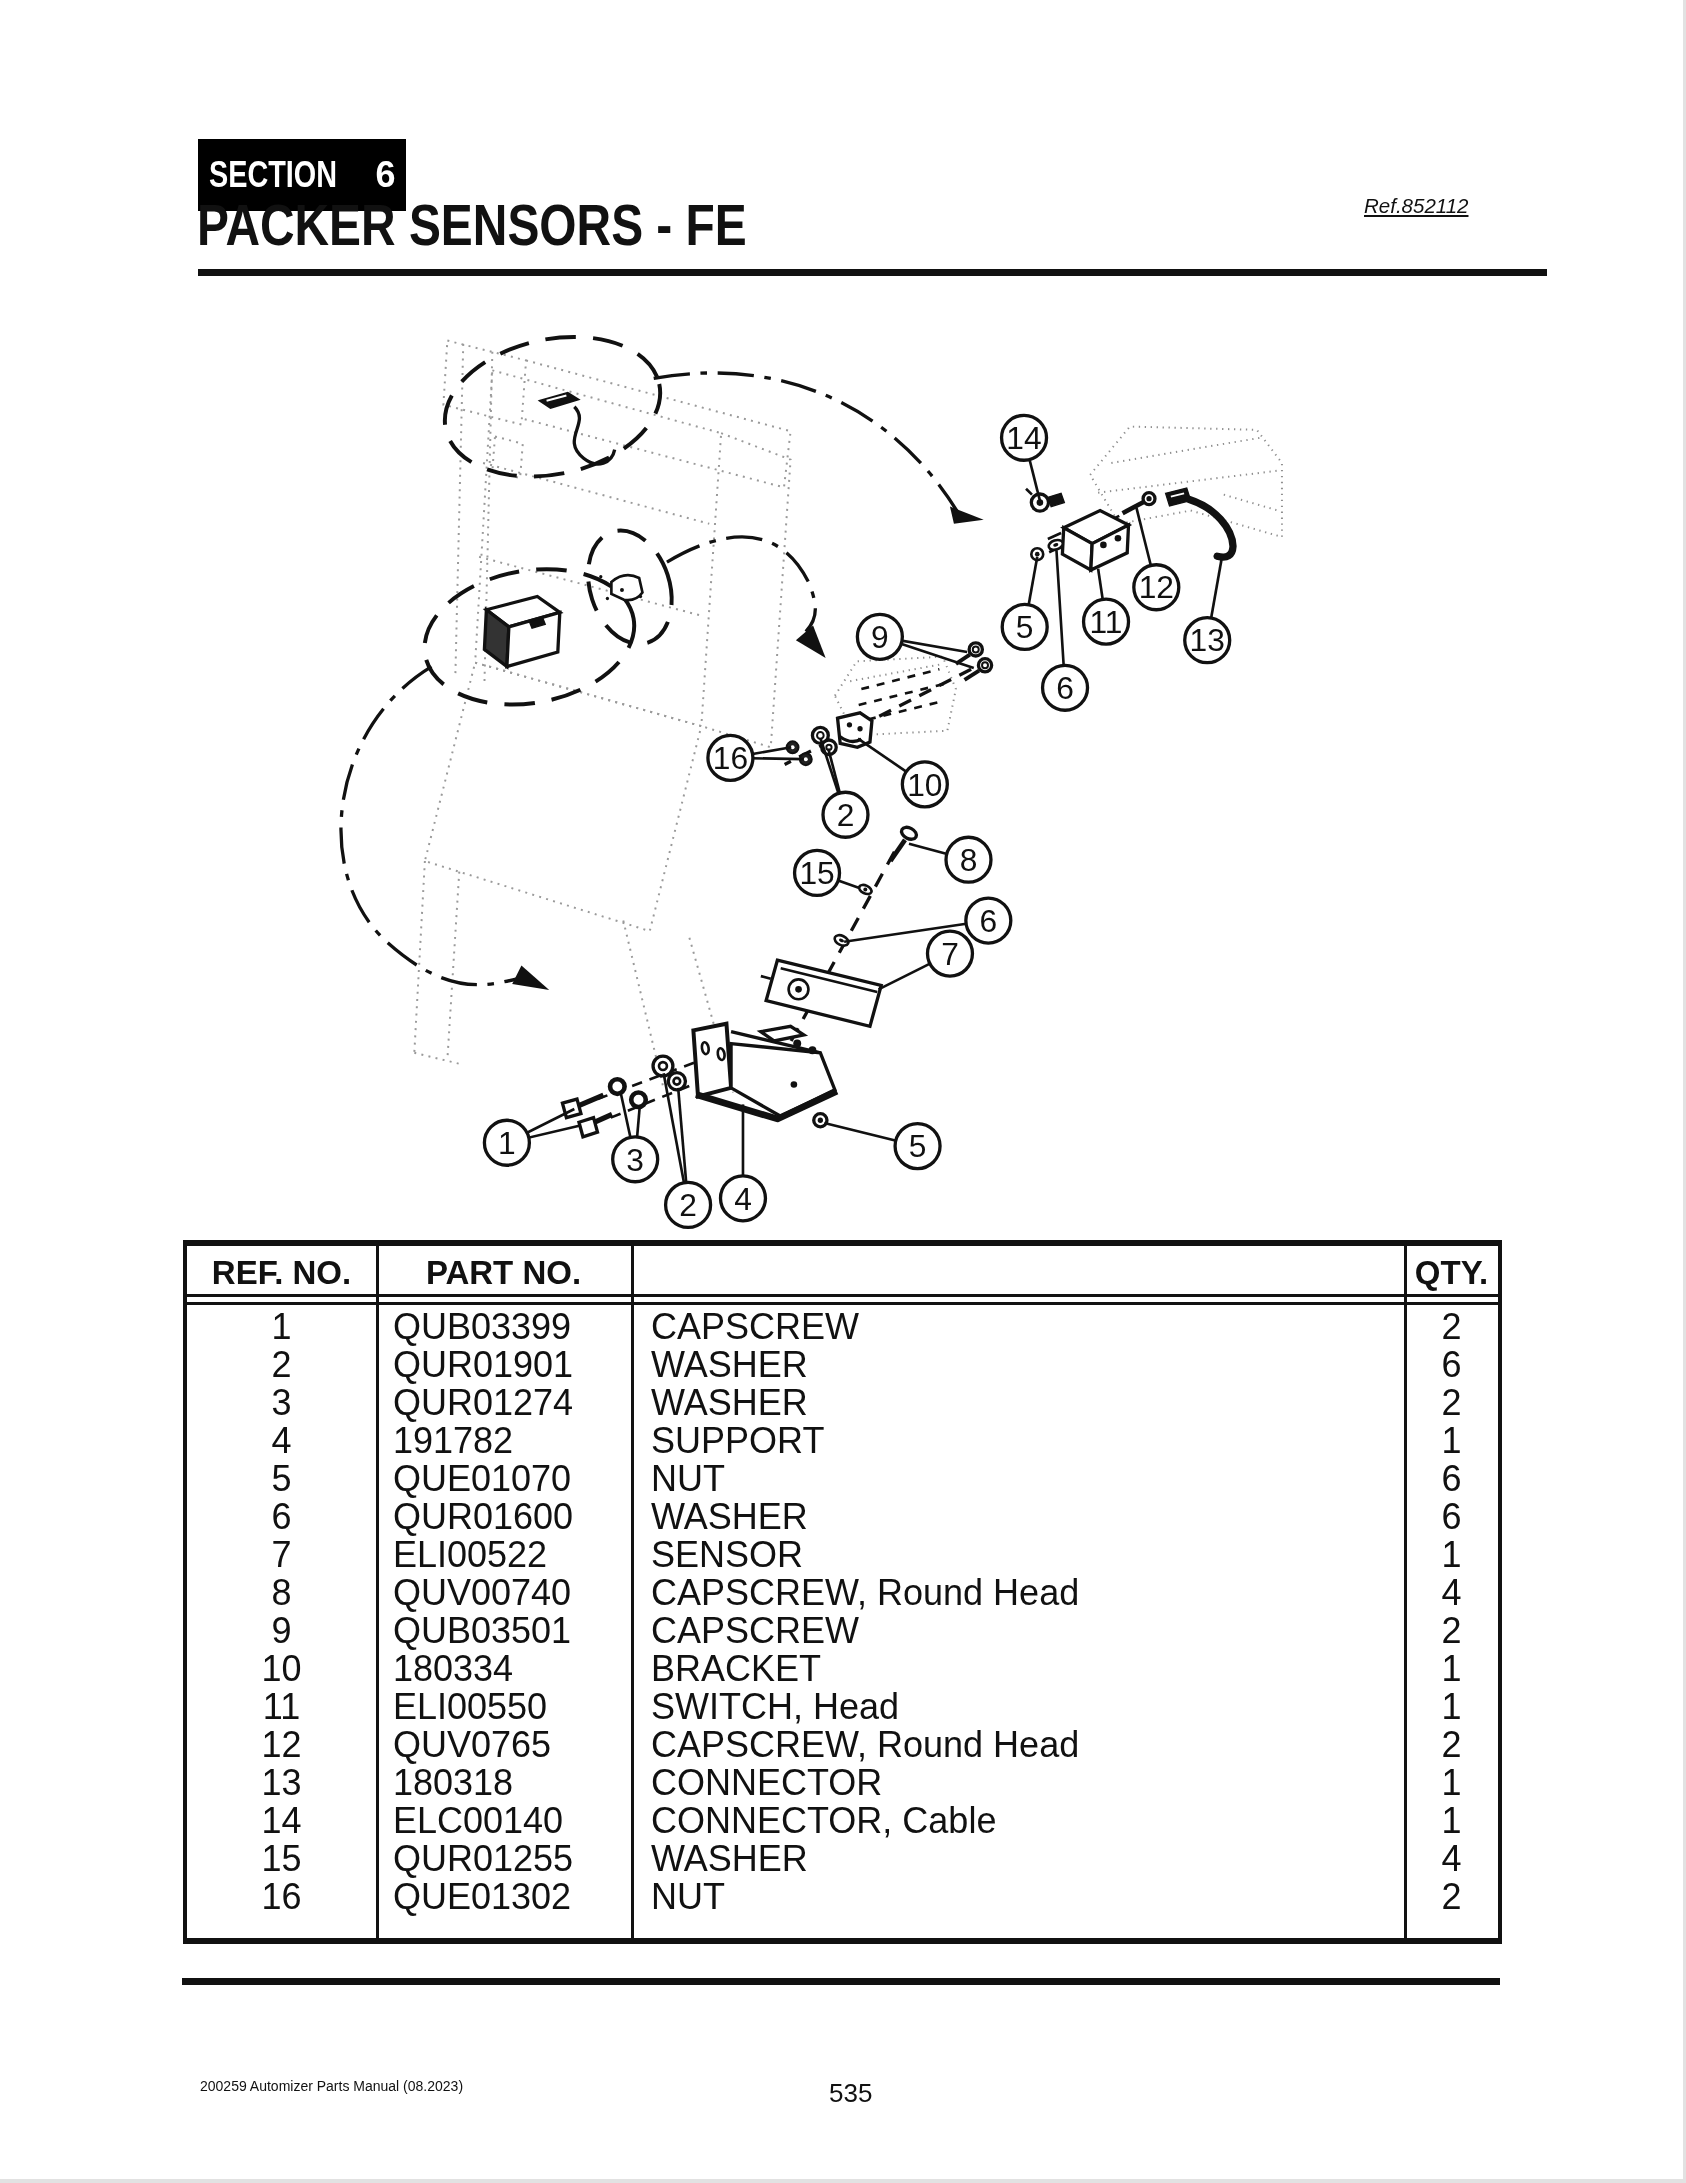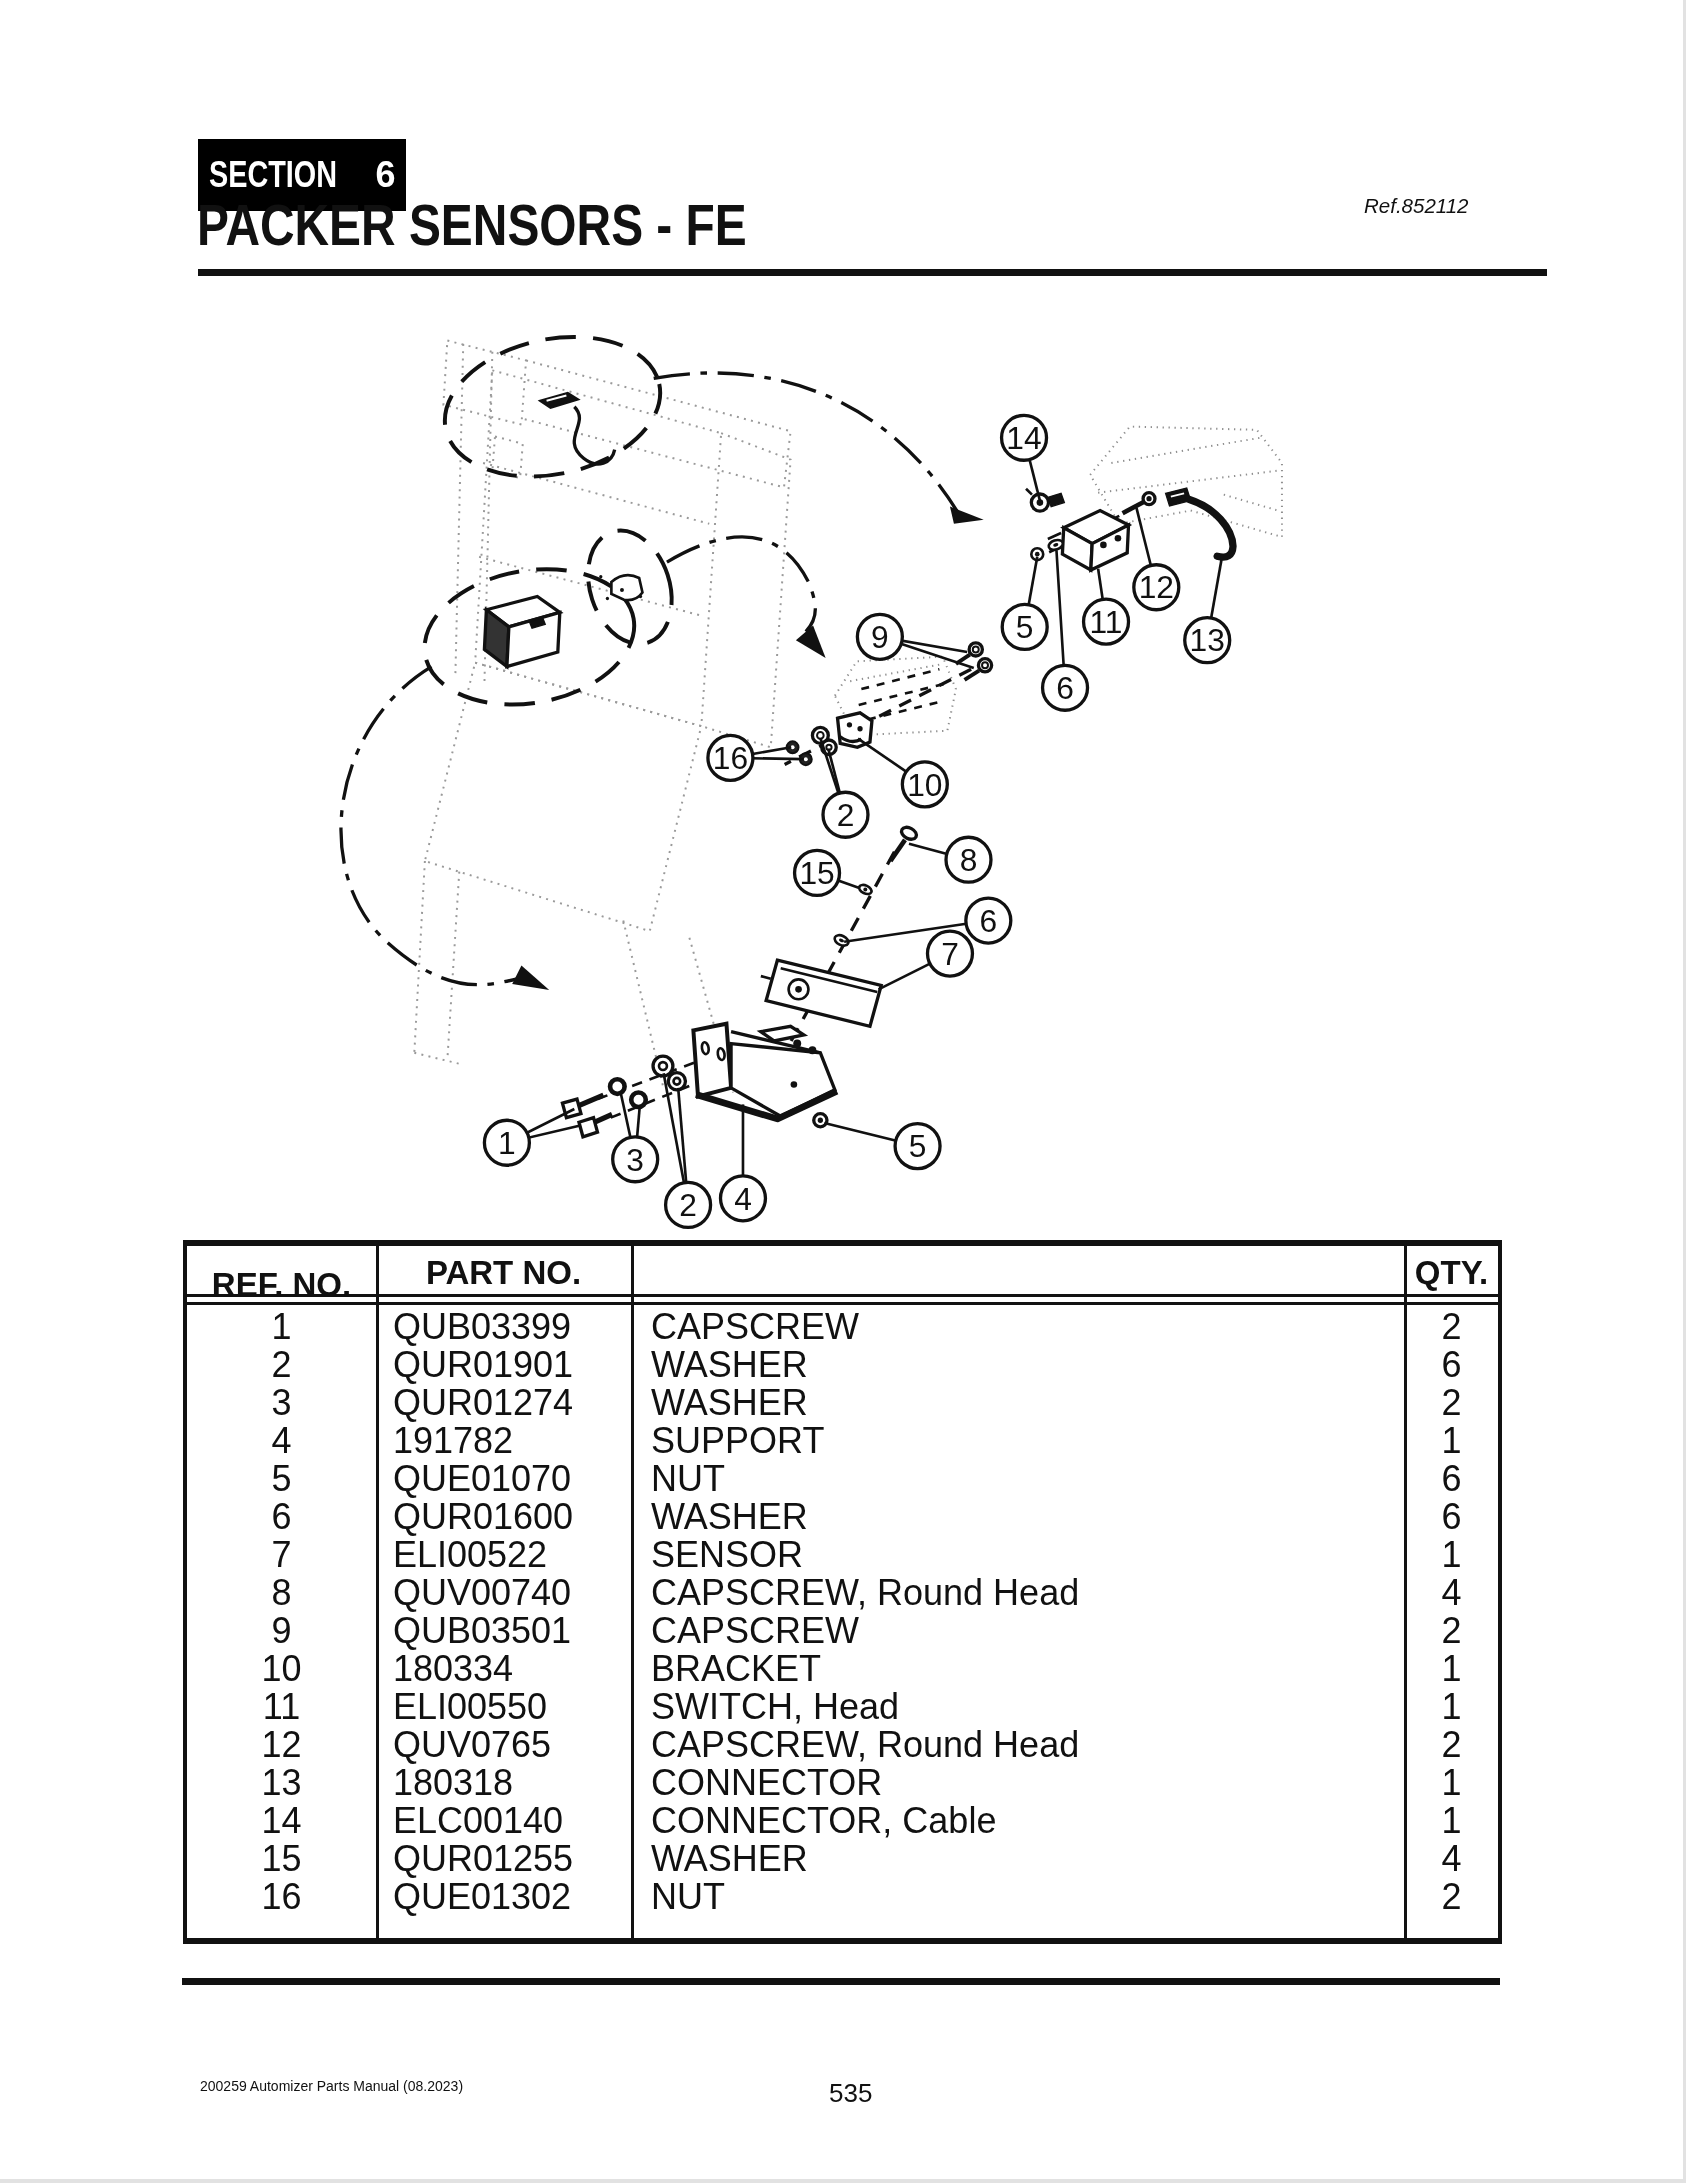--- a/index.html
+++ b/index.html
@@ -7,36 +7,36 @@
         font-family:"Liberation Sans",sans-serif;color:#111;overflow:hidden;
         box-shadow:inset -4px -4px 0 #e2e2e2;}
   
   .section-box{position:absolute;left:198px;top:139px;width:208px;height:72px;background:#000;
                display:flex;align-items:center;justify-content:space-between;padding:0 10.6px;box-sizing:border-box;}
   .section-label{color:#fff;font-weight:bold;font-size:36px;display:inline-block;
                  transform:scaleX(0.80);transform-origin:left center;white-space:nowrap;}
   .section-num{color:#fff;font-weight:bold;font-size:36px;}
   .doc-title{position:absolute;left:197px;top:196px;font-size:57px;line-height:58px;font-weight:bold;
              white-space:nowrap;display:inline-block;transform:scaleX(0.84);transform-origin:left top;}
-  .ref-label{position:absolute;left:1364px;top:194px;font-size:20.5px;font-style:italic;}
+  .ref-label{position:absolute;left:1364px;top:194px;font-size:20.5px;font-style:italic;text-decoration:underline;}
   .top-rule{position:absolute;left:198px;top:269px;width:1349px;height:7.3px;background:#111;}
   
   .diagram-svg{position:absolute;left:0;top:0;width:1687px;height:2183px;pointer-events:none;}
   .leader{stroke:#111;stroke-width:4;}
   .callout-circle{fill:#fff;stroke:#111;stroke-width:5;}
   .callout-num{font-family:"Liberation Sans",sans-serif;font-size:48px;fill:#111;text-anchor:middle;}
   
   .parts-table{position:absolute;left:183px;top:1240px;width:1319px;height:704px;box-sizing:border-box;
                border:4px solid #111;border-top-width:6.6px;border-bottom-width:6px;}
   .vline{position:absolute;top:0;bottom:0;width:3.3px;background:#111;}
   .vline.v1{left:189px;} .vline.v2{left:444px;} .vline.v3{left:1217px;}
   .thead-row{position:absolute;left:0;top:0;width:100%;height:46px;}
   .thead-row span{position:absolute;top:8px;font-weight:bold;font-size:33px;
                   display:block;text-align:center;white-space:nowrap;}
-  .h-ref{left:0;width:189px;margin-top:12px;} .h-part{left:189px;width:255px;}
+  .h-ref{left:0;width:189px;} .h-part{left:189px;width:255px;}
   .h-desc{left:444px;width:773px;} .h-qty{left:1217px;width:95px;}
   .dline{position:absolute;left:0;width:100%;height:2.6px;background:#111;}
   .dline.d1{top:48px;} .dline.d2{top:56px;}
   .tbody{position:absolute;left:0;top:62px;width:100%;}
   .trow{position:relative;height:38px;font-size:36px;line-height:38px;white-space:nowrap;}
   .trow span{position:absolute;top:0;}
   .c-ref{left:0;width:189px;text-align:center;}
   .c-part{left:206px;}
   .c-desc{left:464px;}
   .c-qty{left:1217px;width:95px;text-align:center;}

